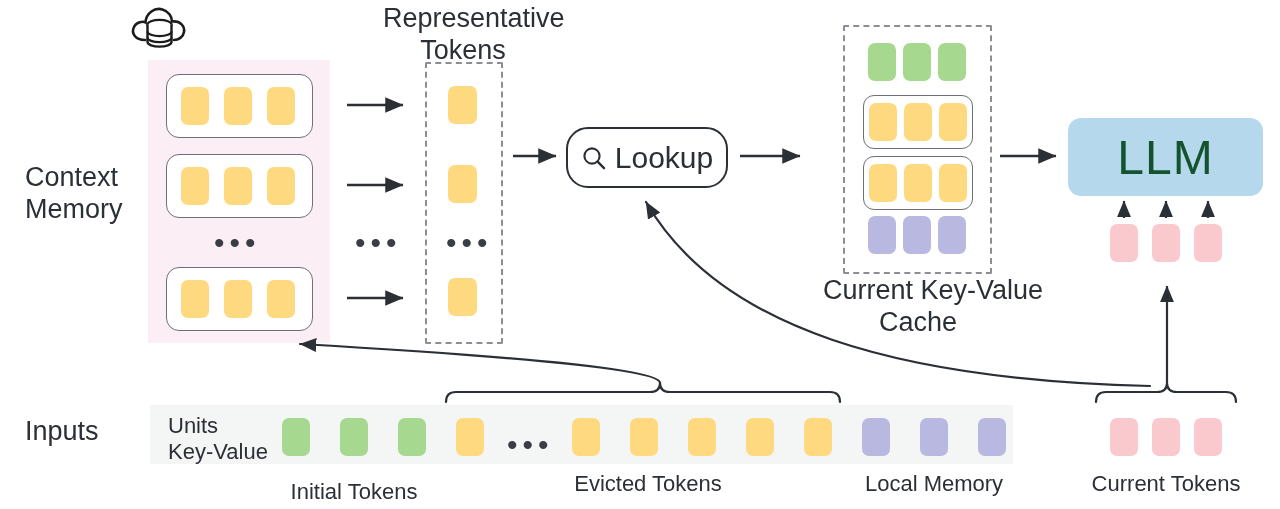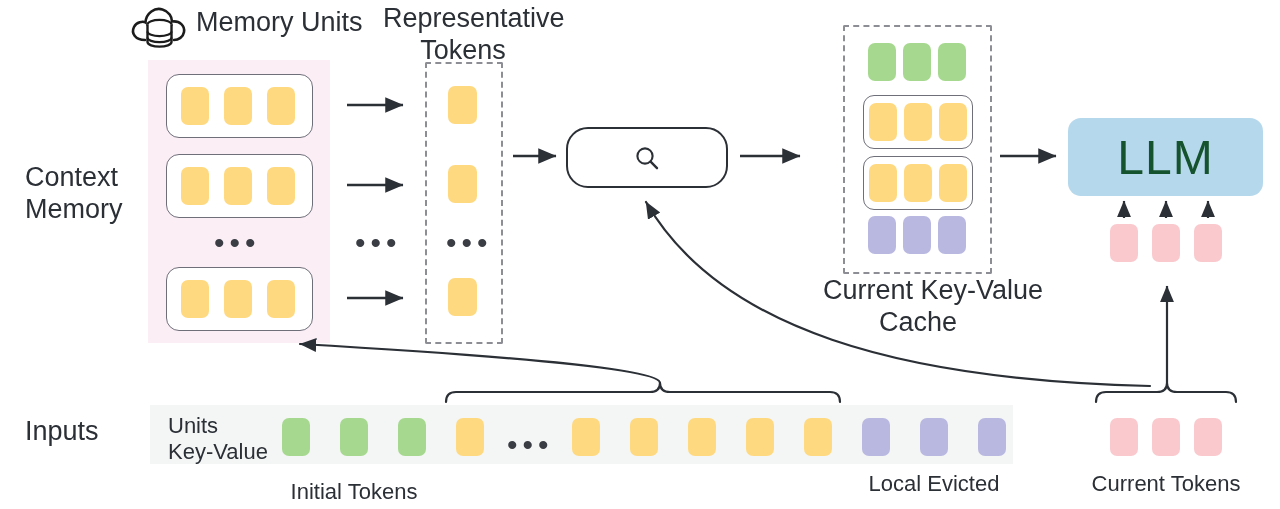--- a/index.html
+++ b/index.html
@@ -105,21 +105,20 @@
 
   <div class="abs" style="left:128px;top:2px;width:62px;height:48px;">
     <svg width="62" height="48" viewBox="0 0 62 48">
       <path d="M17 38 C7 38 3 31 6 25 C8.5 20 15 19 17.5 20.5 C18 11 27 5 34.5 7.5 C41 9.5 44 15 44 19.5 C52 18.5 57 24 56 30 C55.2 35 50.5 38 46 38" fill="none" stroke="#1c1c1c" stroke-width="2.6" stroke-linecap="round"></path>
       <ellipse cx="31.5" cy="22.5" rx="12" ry="4.6" fill="#fff" stroke="#1c1c1c" stroke-width="2.4"></ellipse>
       <path d="M19.5 22.5 V40 C19.5 42.6 25 44.6 31.5 44.6 C38 44.6 43.5 42.6 43.5 40 V22.5" fill="#fff" stroke="#1c1c1c" stroke-width="2.4"></path>
       <path d="M19.5 29.5 C19.5 32.1 25 34.1 31.5 34.1 C38 34.1 43.5 32.1 43.5 29.5" fill="none" stroke="#1c1c1c" stroke-width="2.2"></path>
       <path d="M19.5 35.6 C19.5 38.2 25 40.2 31.5 40.2 C38 40.2 43.5 38.2 43.5 35.6" fill="none" stroke="#1c1c1c" stroke-width="2.2"></path>
     </svg>
   </div>
-  <div class="abs label" style="left:196px;top:6px;">Memory Units</div>
 
   <div class="abs label center" style="left:383px;top:2px;width:160px;">Representative
 Tokens</div>
 
   <div class="abs label" style="left:25px;top:161px;">Context
 Memory</div>
 
   <div class="memory-panel" style="left:148px;top:60px;width:182px;height:283px;"></div>
 
   <div class="memory-unit" style="left:166px;top:74px;width:145px;height:62px;">
@@ -150,20 +149,21 @@
   <div class="abs dots" style="left:446px;top:228px;">•••</div>
   <div class="chip yellow" style="left:448px;top:278px;width:29px;height:38px;"></div>
 
   <div class="lookup-box" style="left:566px;top:127px;width:158px;height:57px;">
     <span style="display:inline-block;width:26px;height:26px;">
       <svg width="26" height="26" viewBox="0 0 26 26">
         <circle cx="11" cy="11" r="7.6" fill="none" stroke="#2b2f36" stroke-width="2.1"></circle>
         <line x1="16.6" y1="16.6" x2="23" y2="23.2" stroke="#2b2f36" stroke-width="2.4" stroke-linecap="round"></line>
       </svg>
     </span>
+    <span class="lookup-text">Lookup</span>
   </div>
 
   <div class="dashed-box" style="left:843px;top:25px;width:145px;height:245px;"></div>
 
   <div class="chip green" style="left:868px;top:43px;width:28px;height:38px;"></div>
   <div class="chip green" style="left:903px;top:43px;width:28px;height:38px;"></div>
   <div class="chip green" style="left:938px;top:43px;width:28px;height:38px;"></div>
 
   <div class="kv-group" style="left:863px;top:95px;width:108px;height:52px;">
     <div class="chip yellow" style="left:5px;top:7px;width:28px;height:38px;"></div>
@@ -213,21 +213,22 @@
 
   <div class="chip purple" style="left:862px;top:418px;width:28px;height:38px;"></div>
   <div class="chip purple" style="left:920px;top:418px;width:28px;height:38px;"></div>
   <div class="chip purple" style="left:978px;top:418px;width:28px;height:38px;"></div>
 
   <div class="chip pink" style="left:1110px;top:418px;width:28px;height:38px;"></div>
   <div class="chip pink" style="left:1152px;top:418px;width:28px;height:38px;"></div>
   <div class="chip pink" style="left:1194px;top:418px;width:28px;height:38px;"></div>
 
   <div class="abs label small center" style="left:264px;top:471px;width:180px;margin-top:8px;">Initial Tokens</div>
-  <div class="abs label small center" style="left:844px;top:471px;width:180px;">Local Evicted</div>
+  <div class="abs label small center" style="left:558px;top:471px;width:180px;">Evicted Tokens</div>
+  <div class="abs label small center" style="left:844px;top:471px;width:180px;">Local Memory</div>
   <div class="abs label small center" style="left:1076px;top:471px;width:180px;">Current Tokens</div>
 
   <svg class="overlay">
     <defs>
       <marker id="ah" markerWidth="9" markerHeight="9" refX="7.4" refY="3.2" orient="auto" markerUnits="strokeWidth">
         <path d="M0,0 L7.6,3.2 L0,6.4 z" fill="#2b2f36"></path>
       </marker>
     </defs>
 
     <line x1="347" y1="105" x2="403" y2="105" stroke="#2b2f36" stroke-width="2.4" marker-end="url(#ah)"></line>

